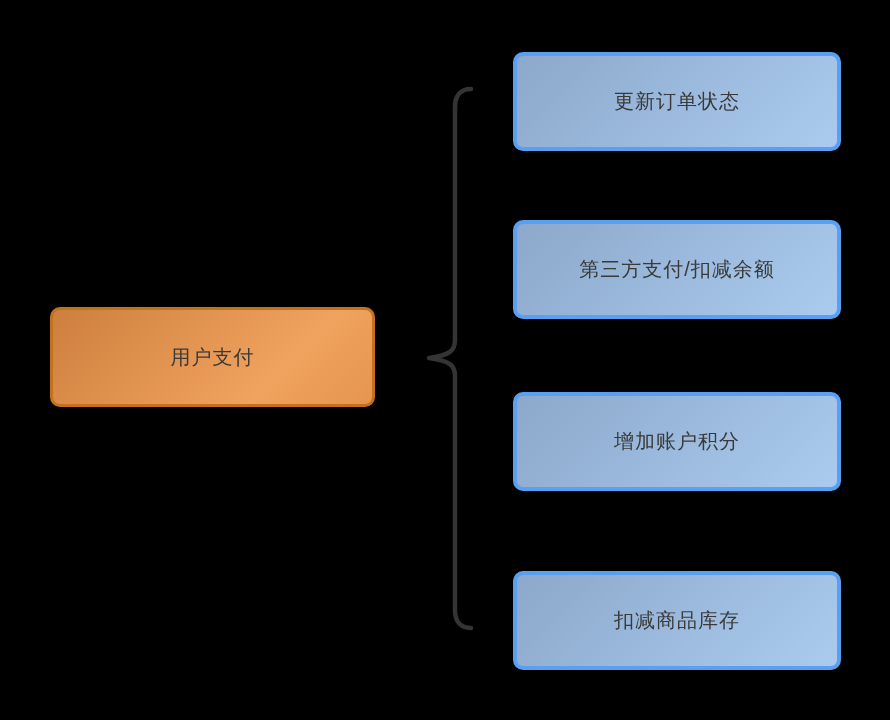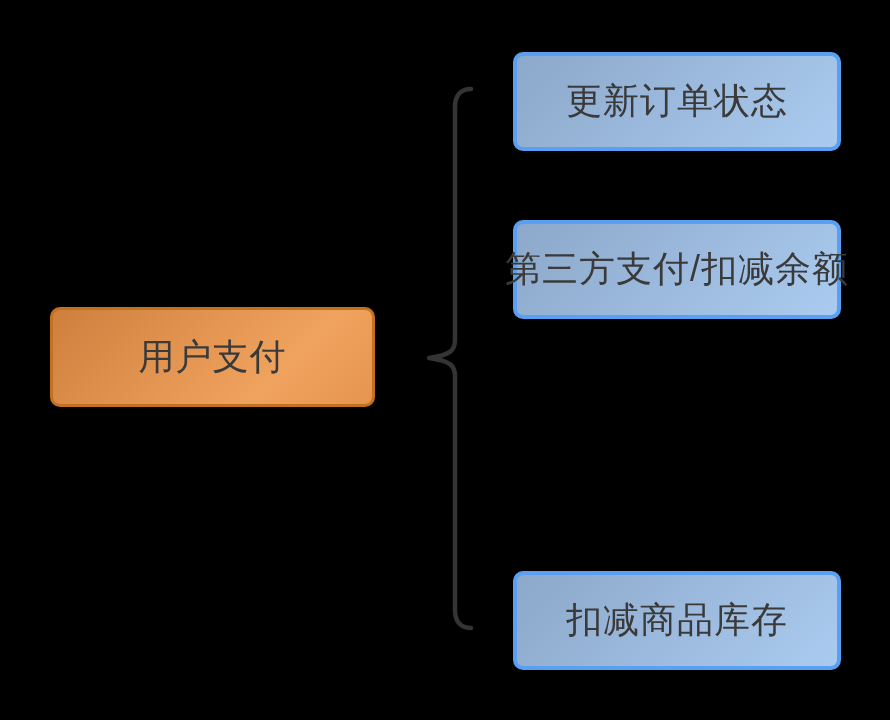--- a/index.html
+++ b/index.html
@@ -20,21 +20,21 @@
   .node {
     position: absolute;
     box-sizing: border-box;
     border-radius: 10px;
     display: flex;
     align-items: center;
     justify-content: center;
     box-shadow: 3px 4px 6px rgba(0,0,0,0.55);
   }
   .node .label {
-    font-size: 36px;
+    font-size: 20px;
     color: var(--text, #3a3a3a);
     letter-spacing: 1px;
     white-space: nowrap;
   }
   .root {
     left: 50px;
     top: 307px;
     width: 325px;
     height: 100px;
     border: 3px solid var(--root-border, #c4711f);
@@ -86,18 +86,21 @@
   </svg>
 
   <div class="node child c0">
     <span class="label">更新订单状态</span>
   </div>
 
   <div class="node child c1">
     <span class="label">第三方支付/扣减余额</span>
   </div>
 
+  <div class="node child c2">
+    <span class="label">增加账户积分</span>
+  </div>
 
   <div class="node child c3">
     <span class="label">扣减商品库存</span>
   </div>
 
 </div>
 
 </body></html>

